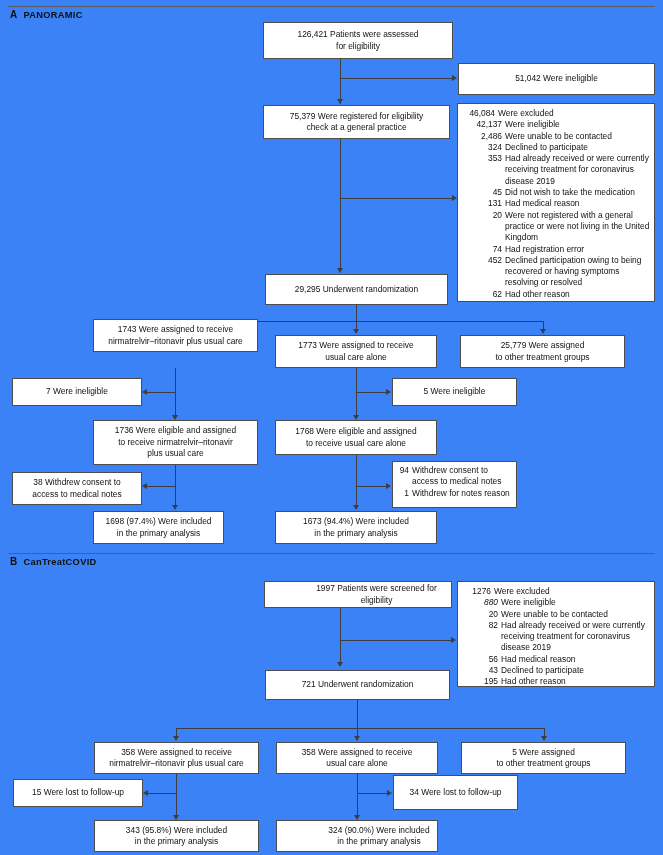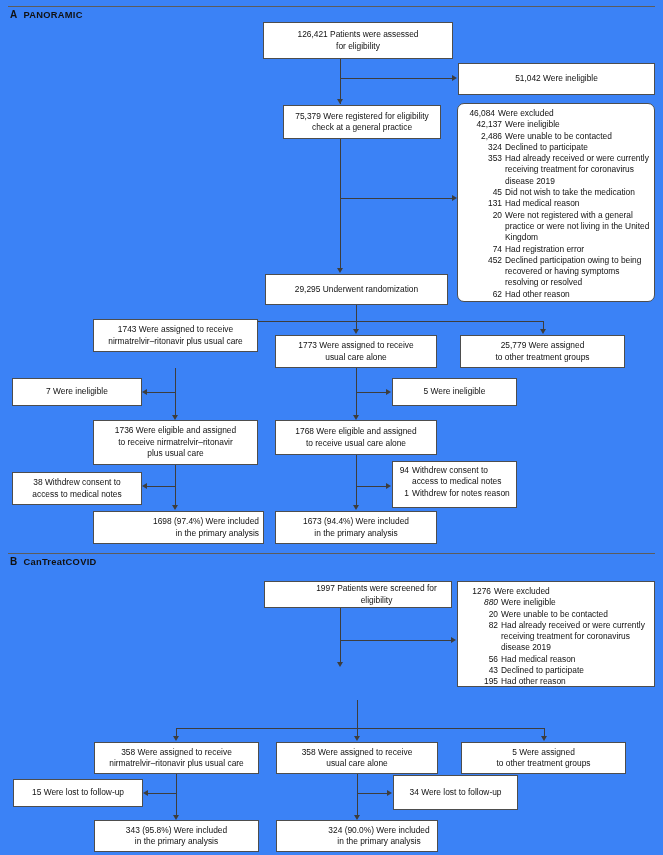--- a/index.html
+++ b/index.html
@@ -140,31 +140,31 @@
   <div class="vline" style="left:340px; top:59px; height:45px;"></div>
 
   <div class="hline" style="left:340px; top:78px; width:113px;"></div>
   <div class="arrow-right" style="left:452px; top:74.5px;"></div>
   <div class="arrow-down" style="left:337px; top:99px;"></div>
 
   <div class="box" style="left:458px; top:63px; width:197px; height:32px;">
     <span class="inner">51,042 Were ineligible</span>
   </div>
 
-  <div class="box" style="left:263px; top:105px; width:158px; height:34px;margin-left:20px;">
+  <div class="box" style="left:263px; top:105px; width:187px; height:34px;">
     <span class="inner" style="white-space:pre-line;">75,379 Were registered for eligibility
 check at a general practice</span>
   </div>
 
   <div class="vline" style="left:340px; top:139px; height:131px;"></div>
   <div class="hline" style="left:340px; top:198px; width:113px;"></div>
   <div class="arrow-right" style="left:452px; top:194.5px;"></div>
   <div class="arrow-down" style="left:337px; top:268px;"></div>
 
-  <div class="exbox" style="left:457px; top:103px; width:198px; height:199px;border-radius:7px;">
+  <div class="exbox" style="left:457px; top:103px; width:198px; height:199px;">
     <div class="exrow">
       <span class="exnum" style="width:34px;">46,084</span>
       <span class="extxt">Were excluded</span>
     </div>
     <div class="exrow">
       <span class="exnum" style="width:41px;">42,137</span>
       <span class="extxt">Were ineligible</span>
     </div>
     <div class="exrow">
       <span class="exnum" style="width:41px;">2,486</span>
@@ -273,21 +273,21 @@
     <div class="exrow">
       <span class="exnum" style="width:13px;">94</span>
       <span class="extxt">Withdrew consent to access to medical notes</span>
     </div>
     <div class="exrow">
       <span class="exnum" style="width:13px;">1</span>
       <span class="extxt">Withdrew for notes reason</span>
     </div>
   </div>
 
-  <div class="box" style="left:93px; top:511px; width:171px; height:33px;text-align:right;">
+  <div class="box" style="left:93px; top:511px; width:131px; height:33px;">
     <span class="inner" style="white-space:pre-line;">1698 (97.4%) Were included
 in the primary analysis</span>
   </div>
   <div class="box" style="left:275px; top:511px; width:162px; height:33px;">
     <span class="inner" style="white-space:pre-line;">1673 (94.4%) Were included
 in the primary analysis</span>
   </div>
 
   <div class="panel-rule" style="top:553px;"></div>
 
@@ -328,20 +328,23 @@
     <div class="exrow">
       <span class="exnum" style="width:37px;">43</span>
       <span class="extxt">Declined to participate</span>
     </div>
     <div class="exrow">
       <span class="exnum" style="width:37px;">195</span>
       <span class="extxt">Had other reason</span>
     </div>
   </div>
 
+  <div class="box" style="left:265px; top:670px; width:185px; height:30px;">
+    <span class="inner">721 Underwent randomization</span>
+  </div>
 
   <div class="vline" style="left:357px; top:700px; height:18px;"></div>
   <div class="hline" style="left:176px; top:728px; width:368px;"></div>
   <div class="vline" style="left:357px; top:700px; height:28px;"></div>
   <div class="vline" style="left:176px; top:728px; height:11px;"></div>
   <div class="vline" style="left:357px; top:728px; height:11px;"></div>
   <div class="vline" style="left:544px; top:728px; height:11px;"></div>
   <div class="arrow-down" style="left:173px; top:736px;"></div>
   <div class="arrow-down" style="left:354px; top:736px;"></div>
   <div class="arrow-down" style="left:541px; top:736px;"></div>

